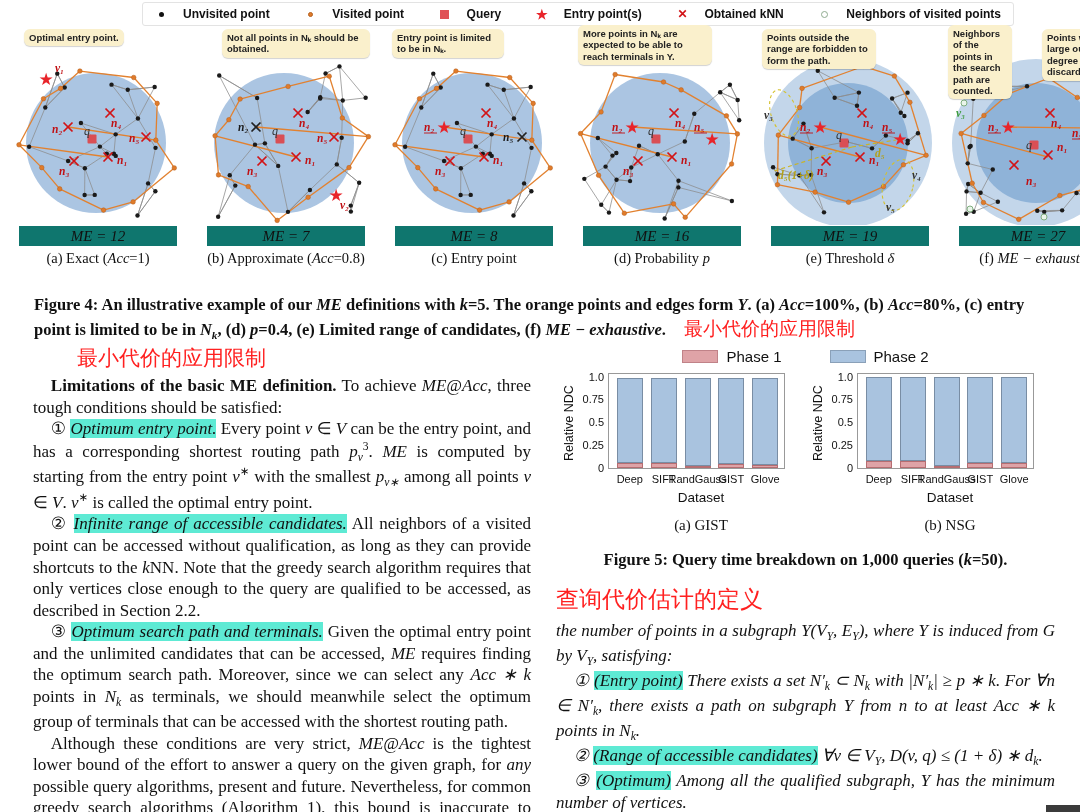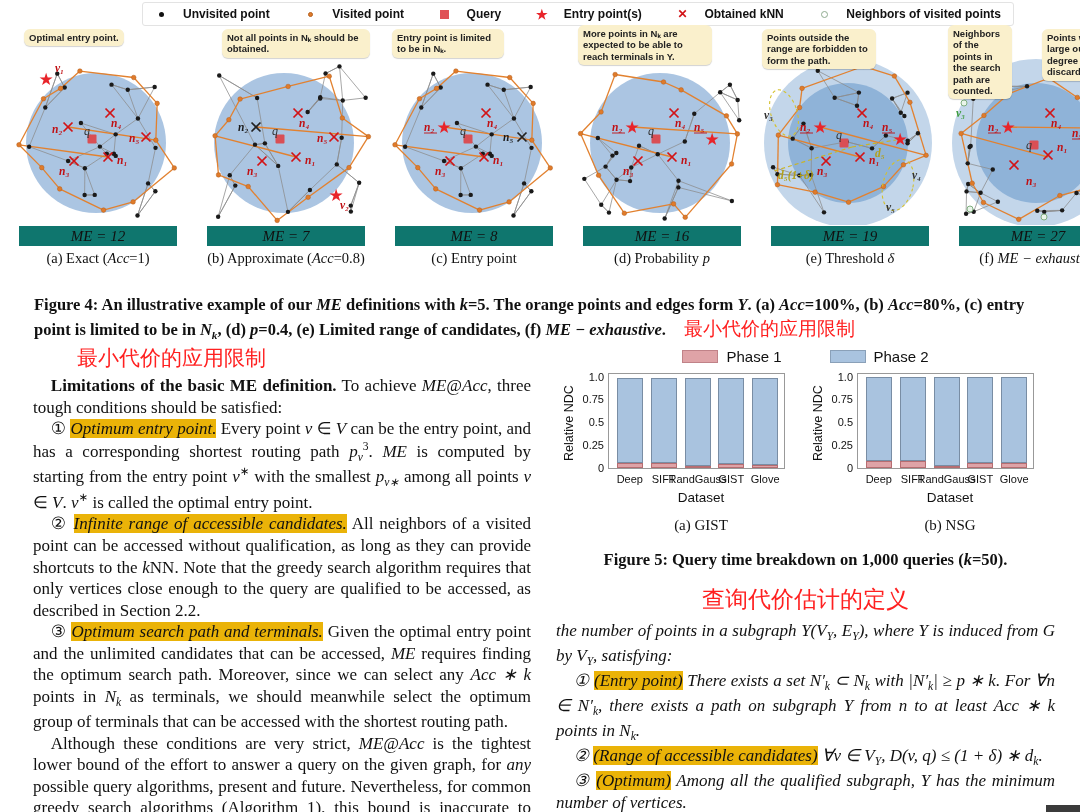--- a/index.html
+++ b/index.html
@@ -38,26 +38,26 @@
   .red-note { color:#ff2020; font-family:"Liberation Sans", sans-serif; font-weight:normal;
     font-size:19px; margin-left:14px; }
 
   
   .cols { position:absolute; left:33px; top:344px; width:1022px; display:flex; gap:25px; }
   .col-l { width:498px; }
   .col-r { width:499px; }
   .red-h-left { color:#ff2020; font-family:"Liberation Sans", sans-serif; font-size:21px;
     margin:0 0 3px 44px; }
   .red-h-right { color:#ff2020; font-family:"Liberation Sans", sans-serif; font-size:23px;
-    text-align:center; margin:14px 0 5px; }
+    margin:14px 0 5px; }
   .body-p { font-size:17px; line-height:1.27; text-align:justify; text-indent:1.05em; }
   .noindent { text-indent:0; }
   .rc-p { font-style:italic; }
   .i { font-style:italic; } .b { font-weight:bold; } .bi { font-weight:bold; font-style:italic; }
-  .hl { background:#eab308; font-style:italic; }
+  .hl { background:#5eead4; font-style:italic; }
   .sub { vertical-align:sub; font-size:68%; }
   .isub { vertical-align:sub; font-size:68%; font-style:italic; }
   .sup { vertical-align:super; font-size:68%; }
 
   
   .fig5 { margin-top:4px; }
   .fig5-legend { display:flex; justify-content:center; gap:48px; margin-bottom:8px;
     font-family:"Liberation Sans", sans-serif; font-size:15px; }
   .fig5-leg-item { display:flex; align-items:center; gap:8px; }
   .swatch { width:36px; height:13px; }

